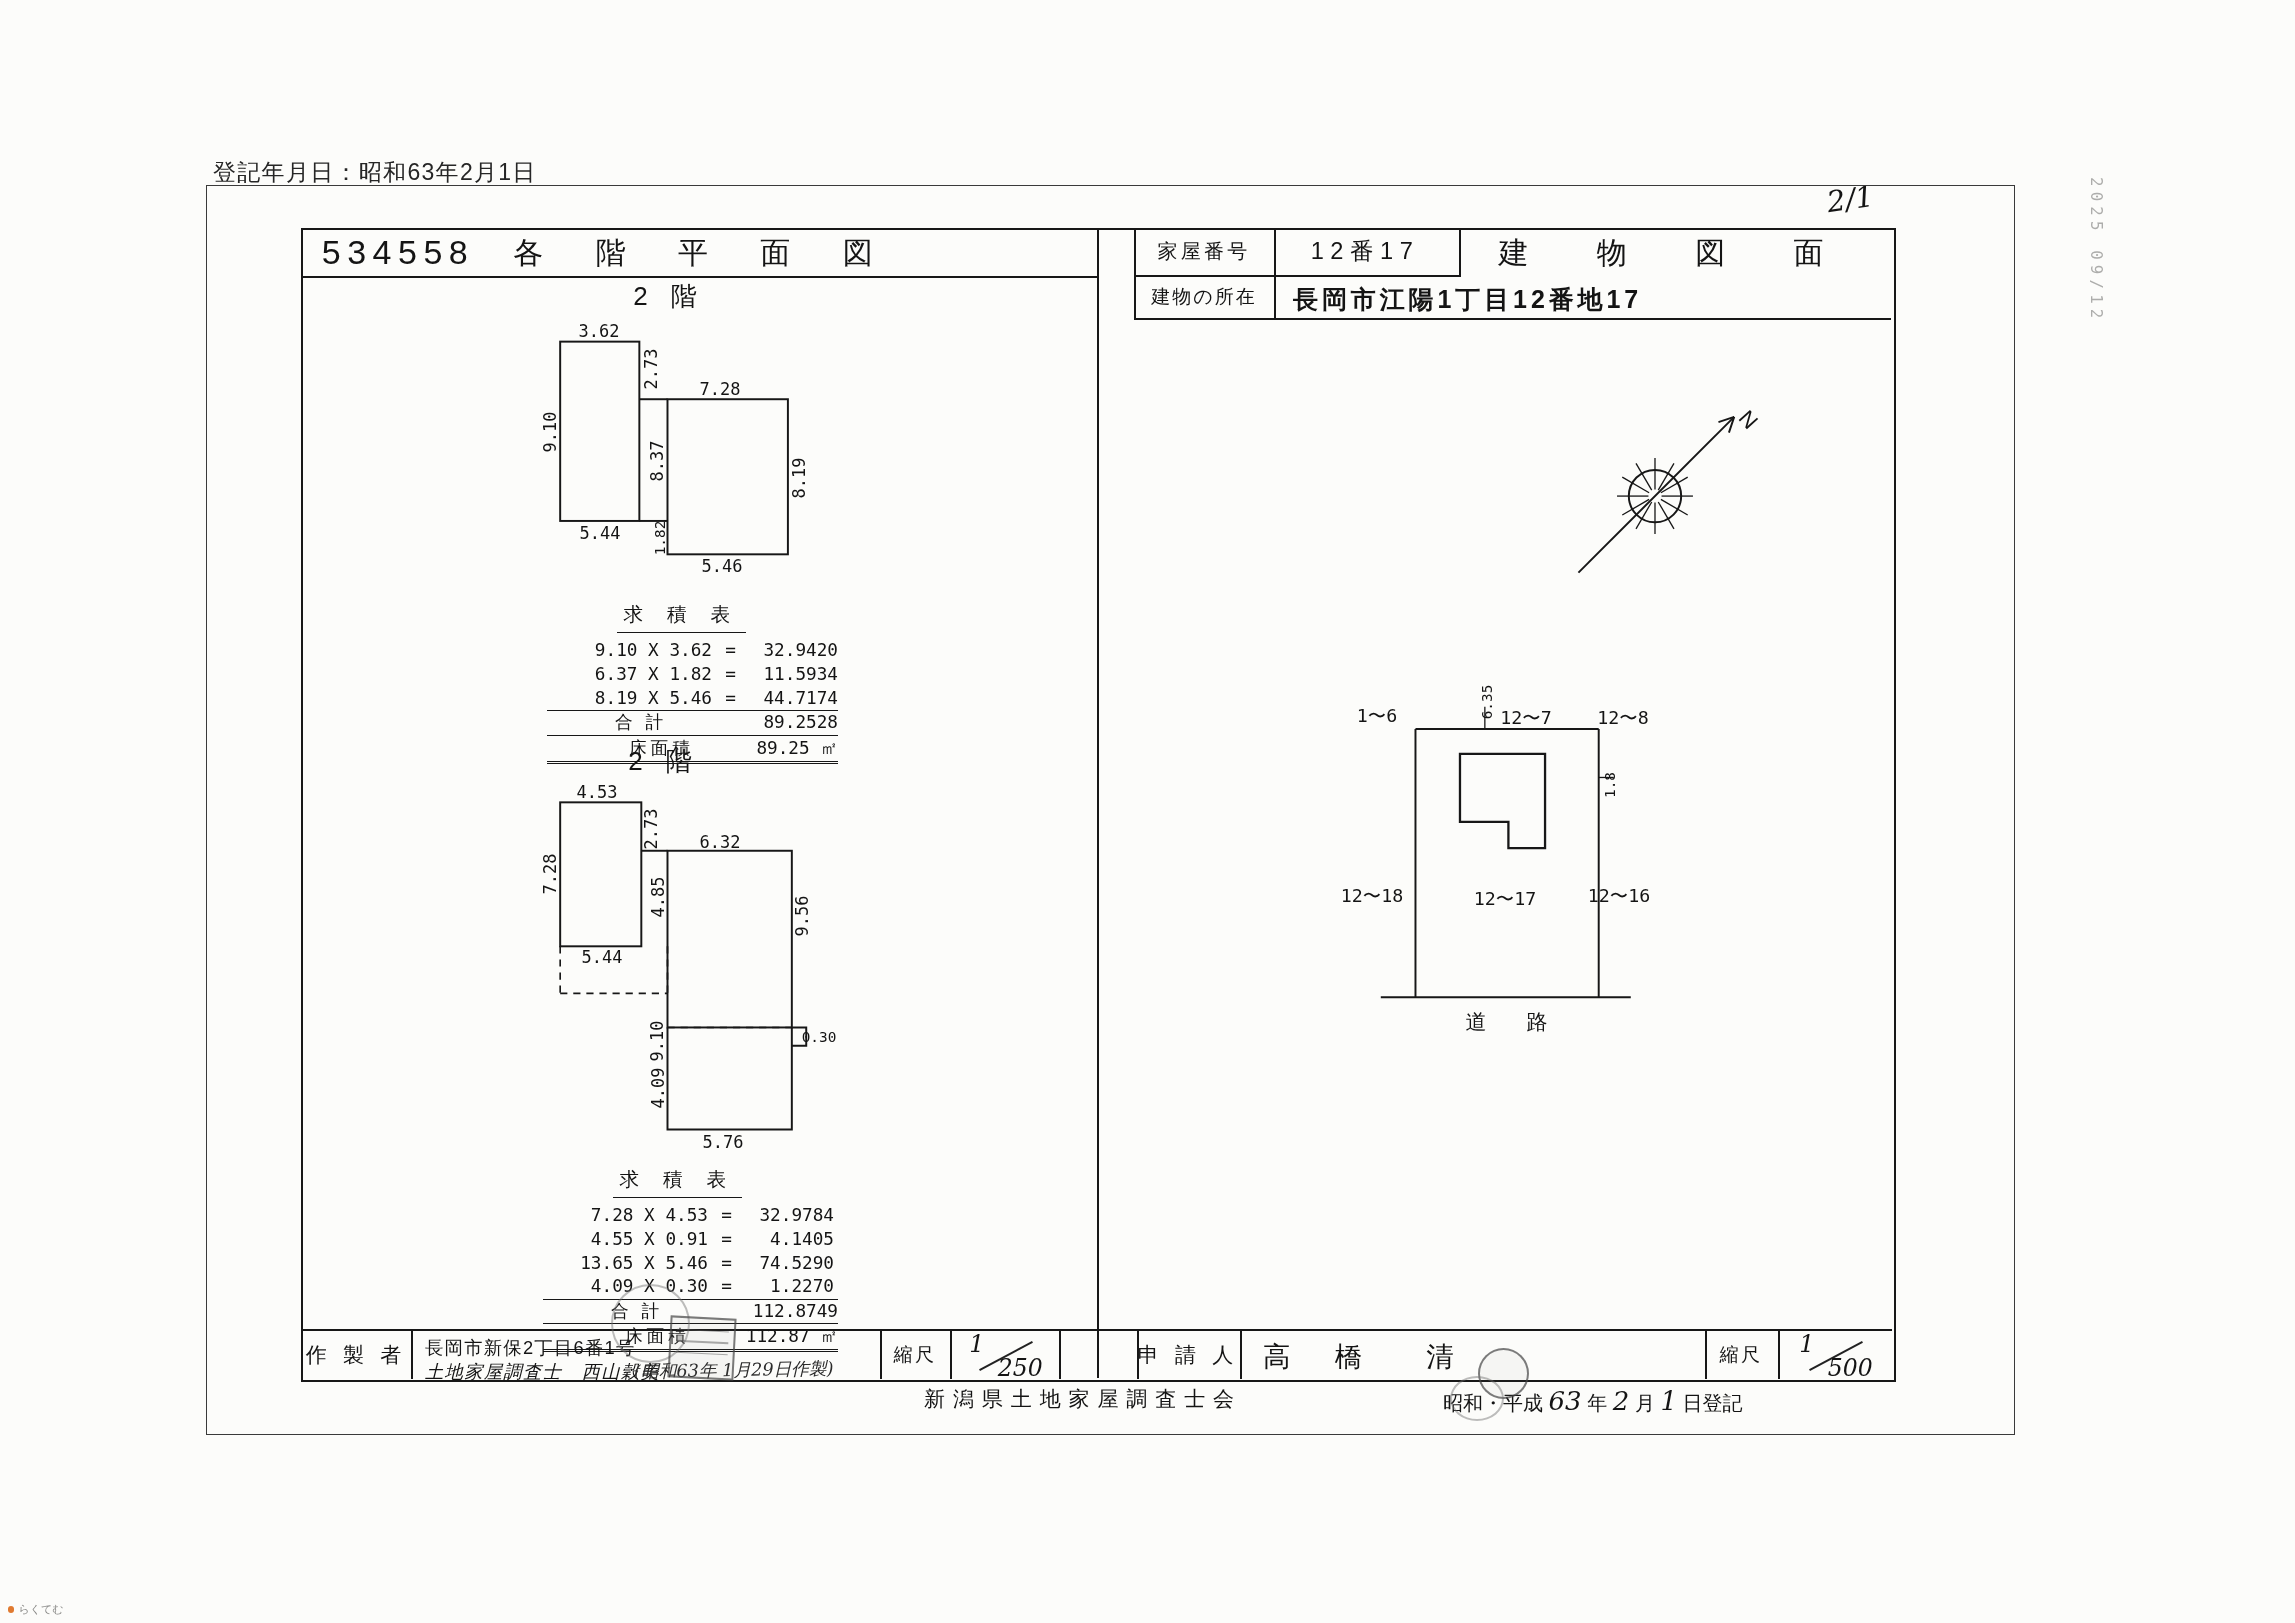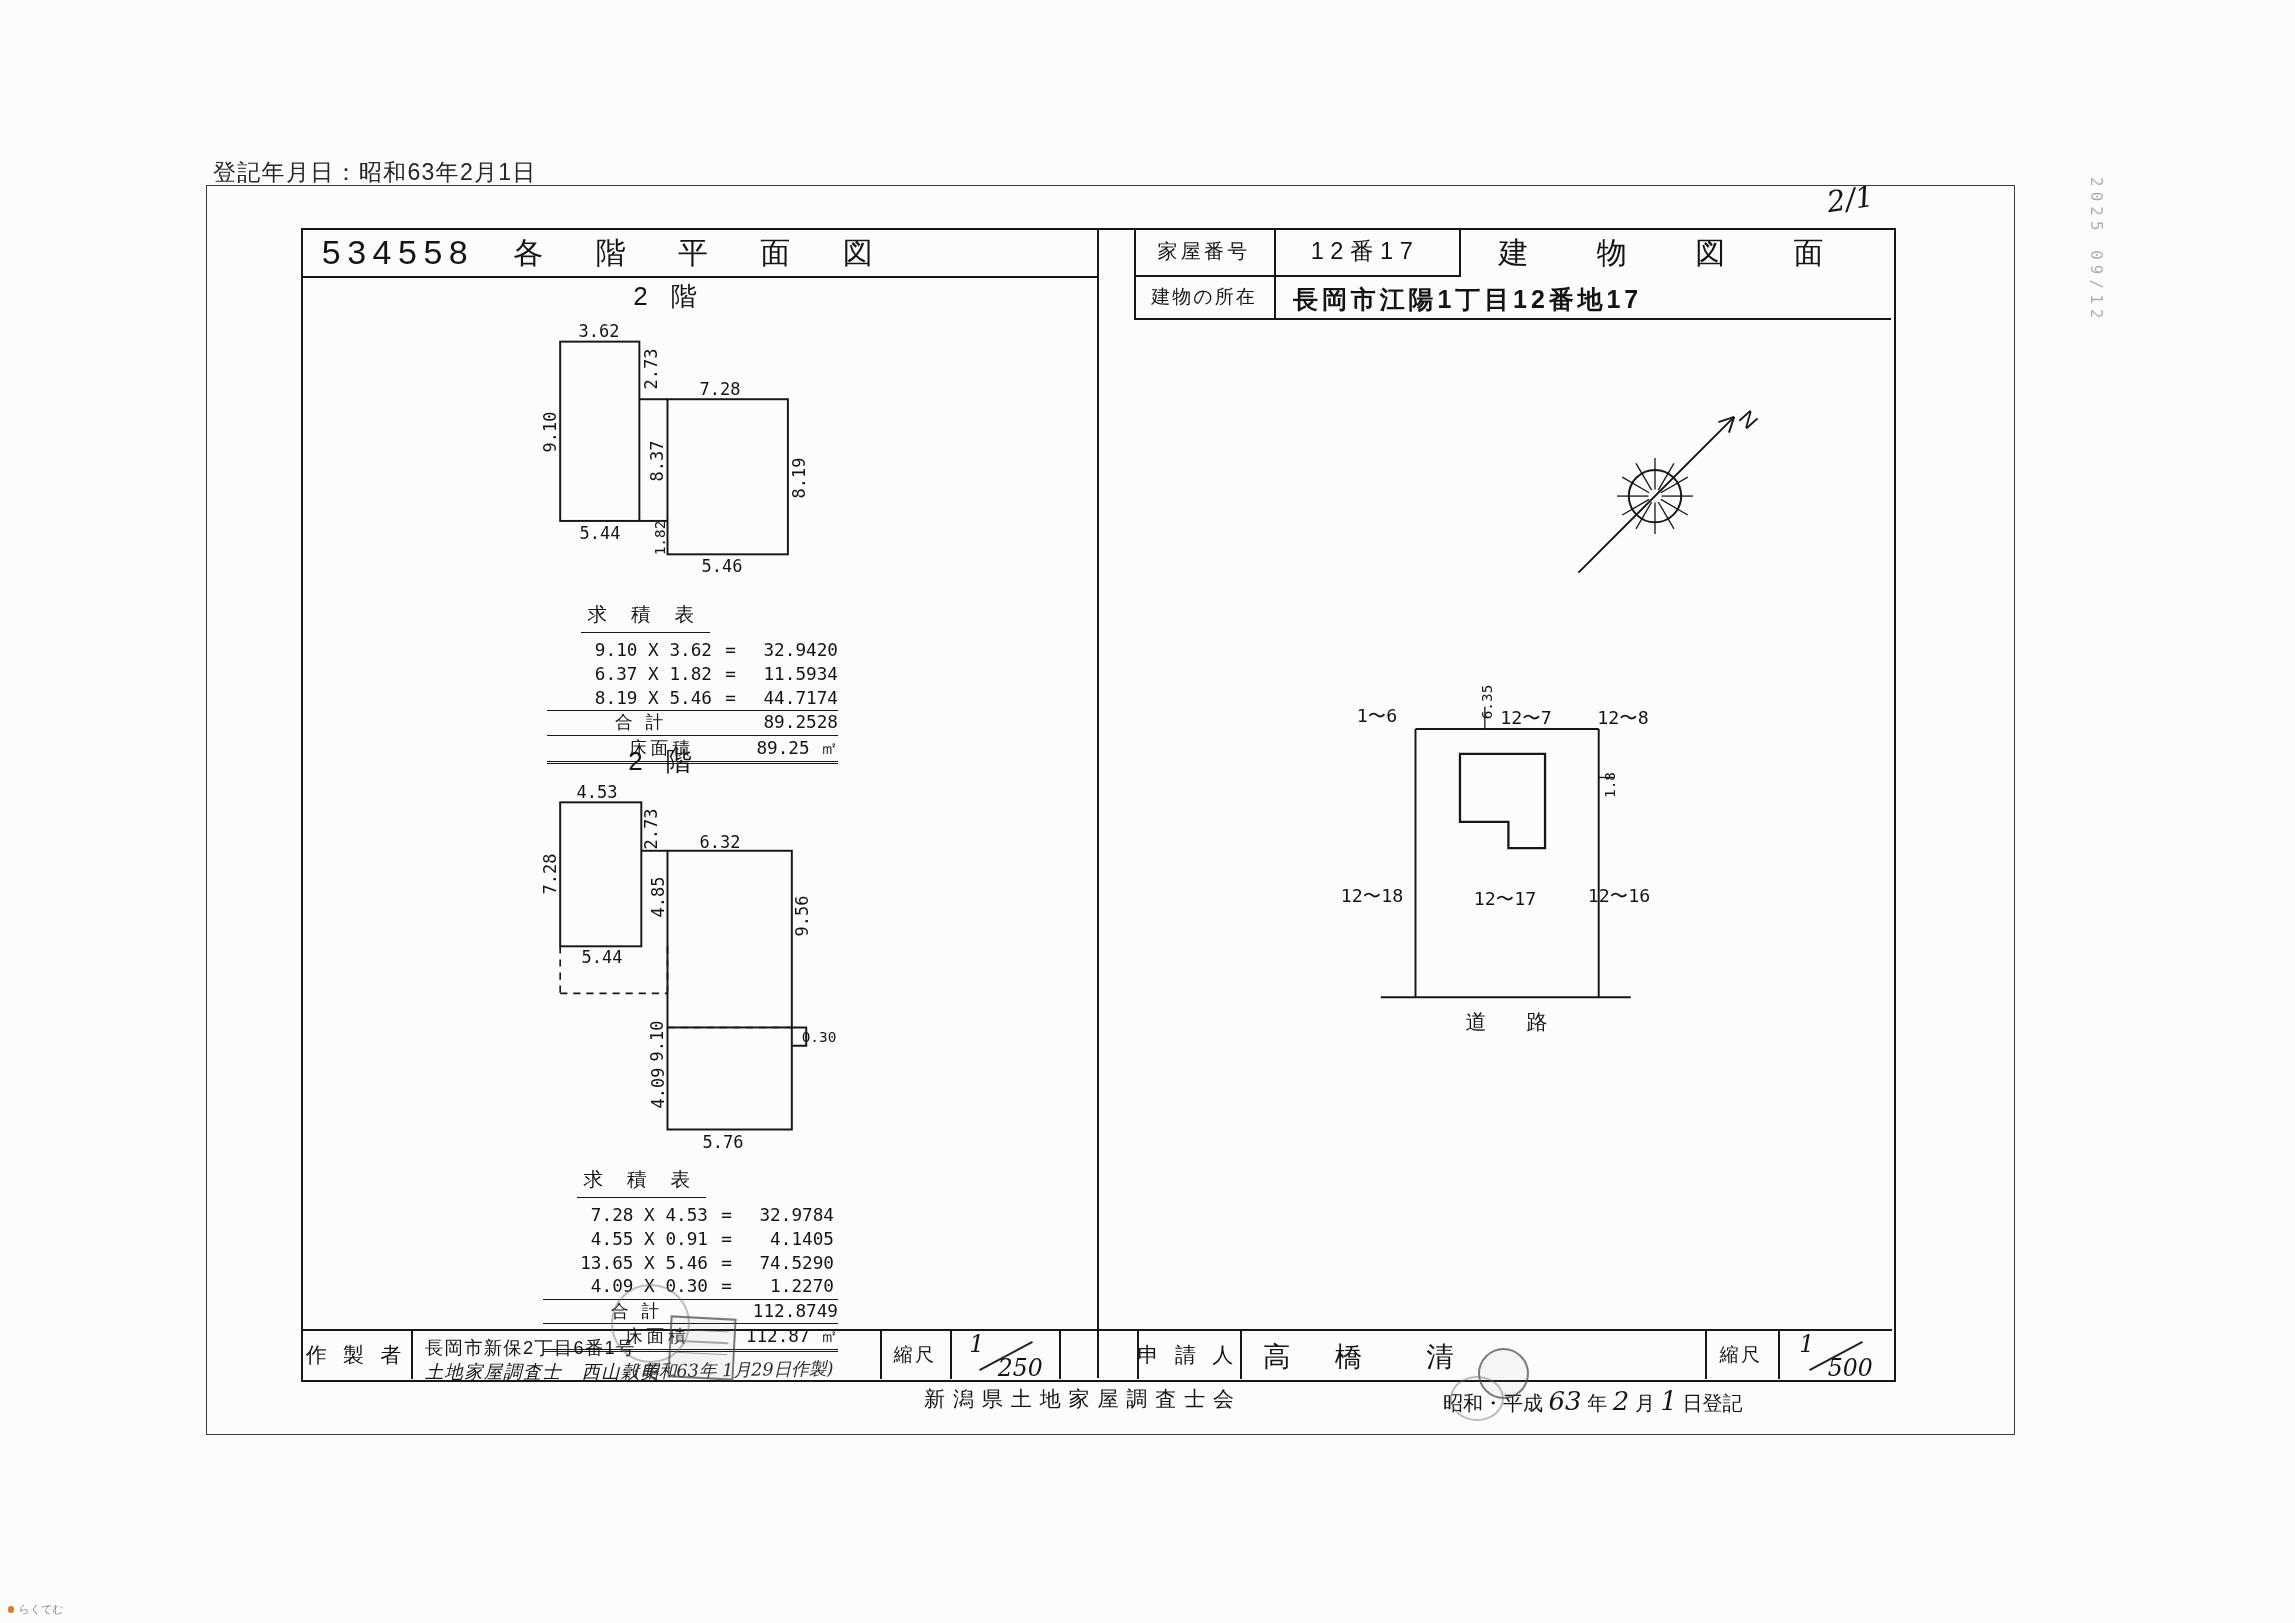--- a/index.html
+++ b/index.html
@@ -12,21 +12,21 @@
   .frame{position:absolute;border:2px solid #171717;}
   .scanborder{position:absolute;border:1.3px solid #3a3a3a;}
   .dim{position:absolute;font-family:"DejaVu Sans Mono",monospace;font-size:17px;
        white-space:nowrap;transform:translate(-50%,-50%);}
   .dim.v{transform:translate(-50%,-50%) rotate(-90deg);}
   .dim.s{font-size:14.4px;}
   .mono{font-family:"DejaVu Sans Mono",monospace;}
   .hand{font-style:italic;font-family:"DejaVu Serif",serif;}
   
   .qtable{position:absolute;font-family:"DejaVu Sans Mono",monospace;font-size:17.7px;}
-  .qtitle{display:inline-block;margin-left:34px;margin-bottom:6.5px;padding:0 6.5px 3.9px;
+  .qtitle{display:inline-block;margin-left:70px;margin-bottom:6.5px;padding:0 6.5px 3.9px;
           border-bottom:1.3px solid #171717;letter-spacing:9.2px;font-size:19.6px;
           font-family:"Liberation Sans",sans-serif;}
   .qrows{border-bottom:1.6px solid #171717;}
   .qrow{display:flex;line-height:23.6px;}
   .qe{width:165px;text-align:right;}
   .qq{width:37px;text-align:center;}
   .qv{width:89px;text-align:right;}
   .qtotal{display:flex;line-height:23.6px;border-bottom:1.3px solid #171717;padding-left:68px;}
   .qtotal .qv{margin-left:auto;}
   .qarea{display:flex;line-height:25px;border-bottom:3.9px double #171717;padding-left:82px;}

